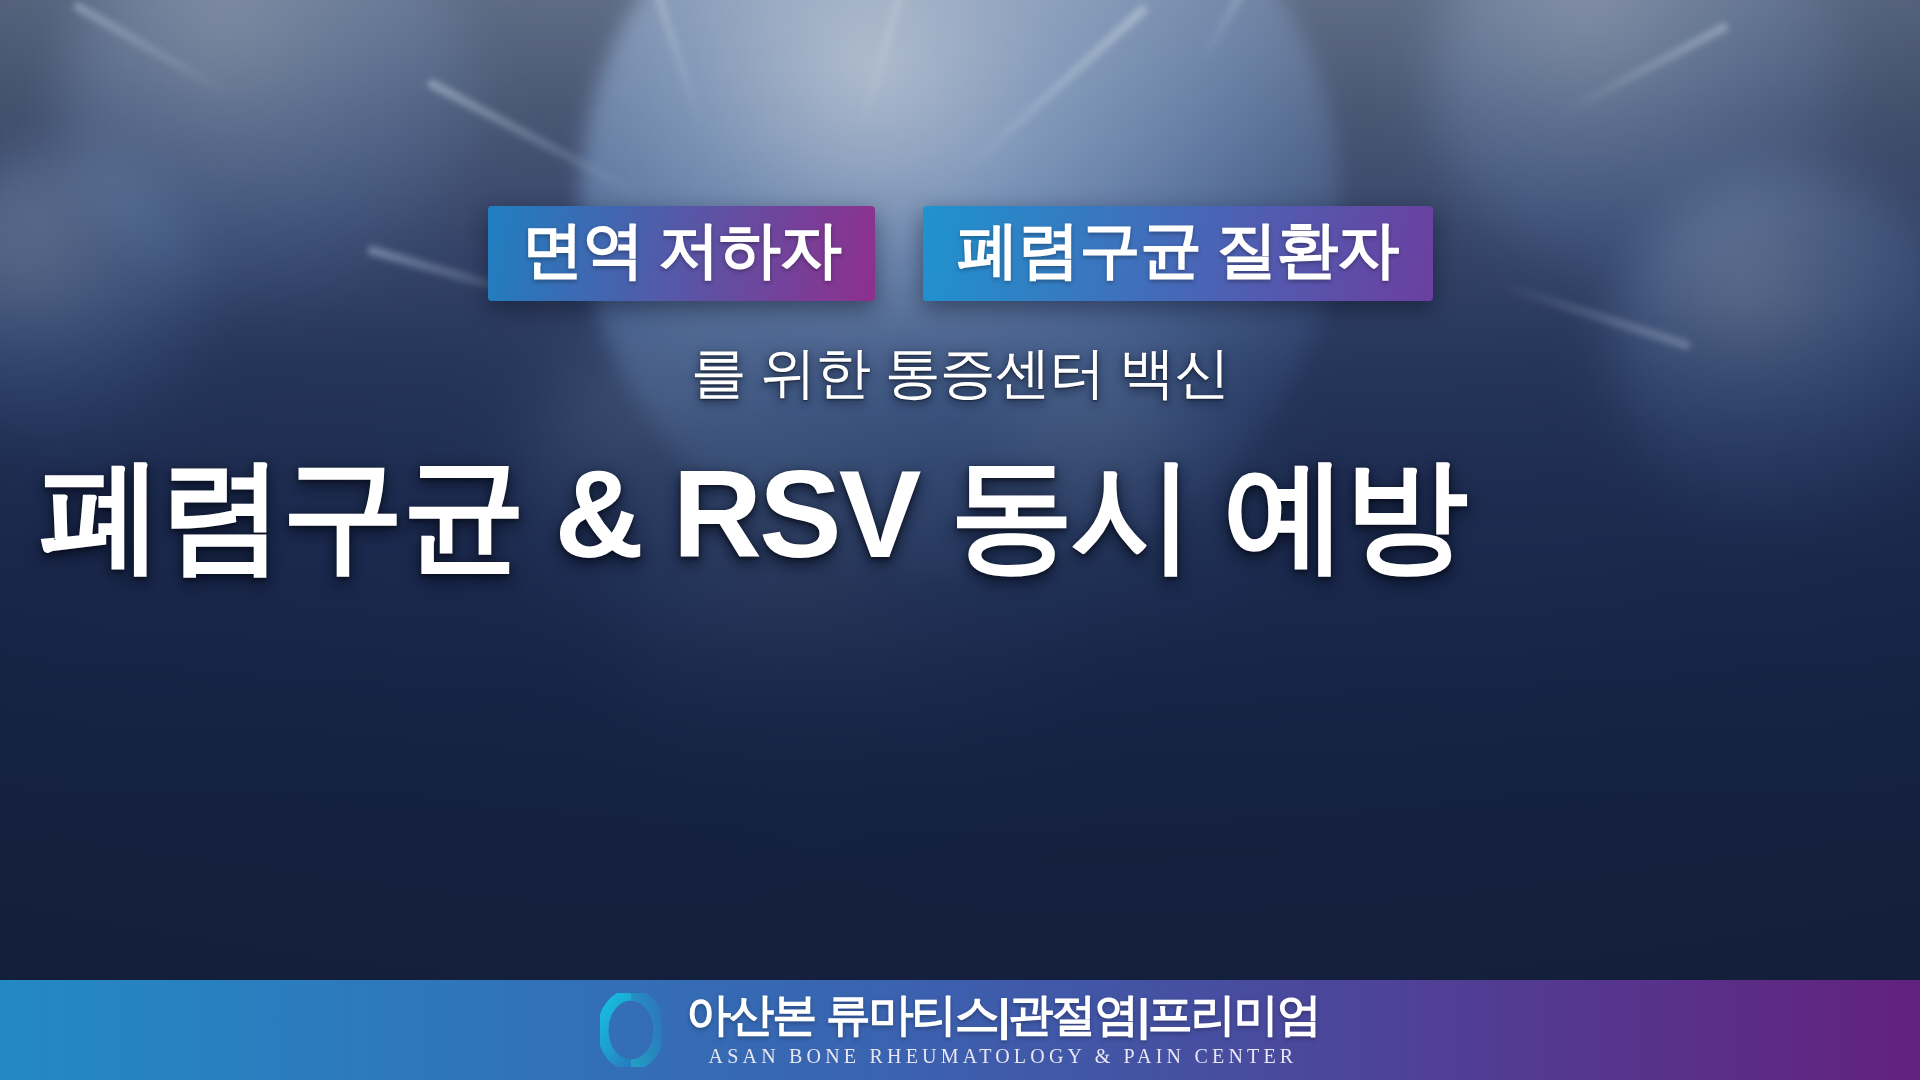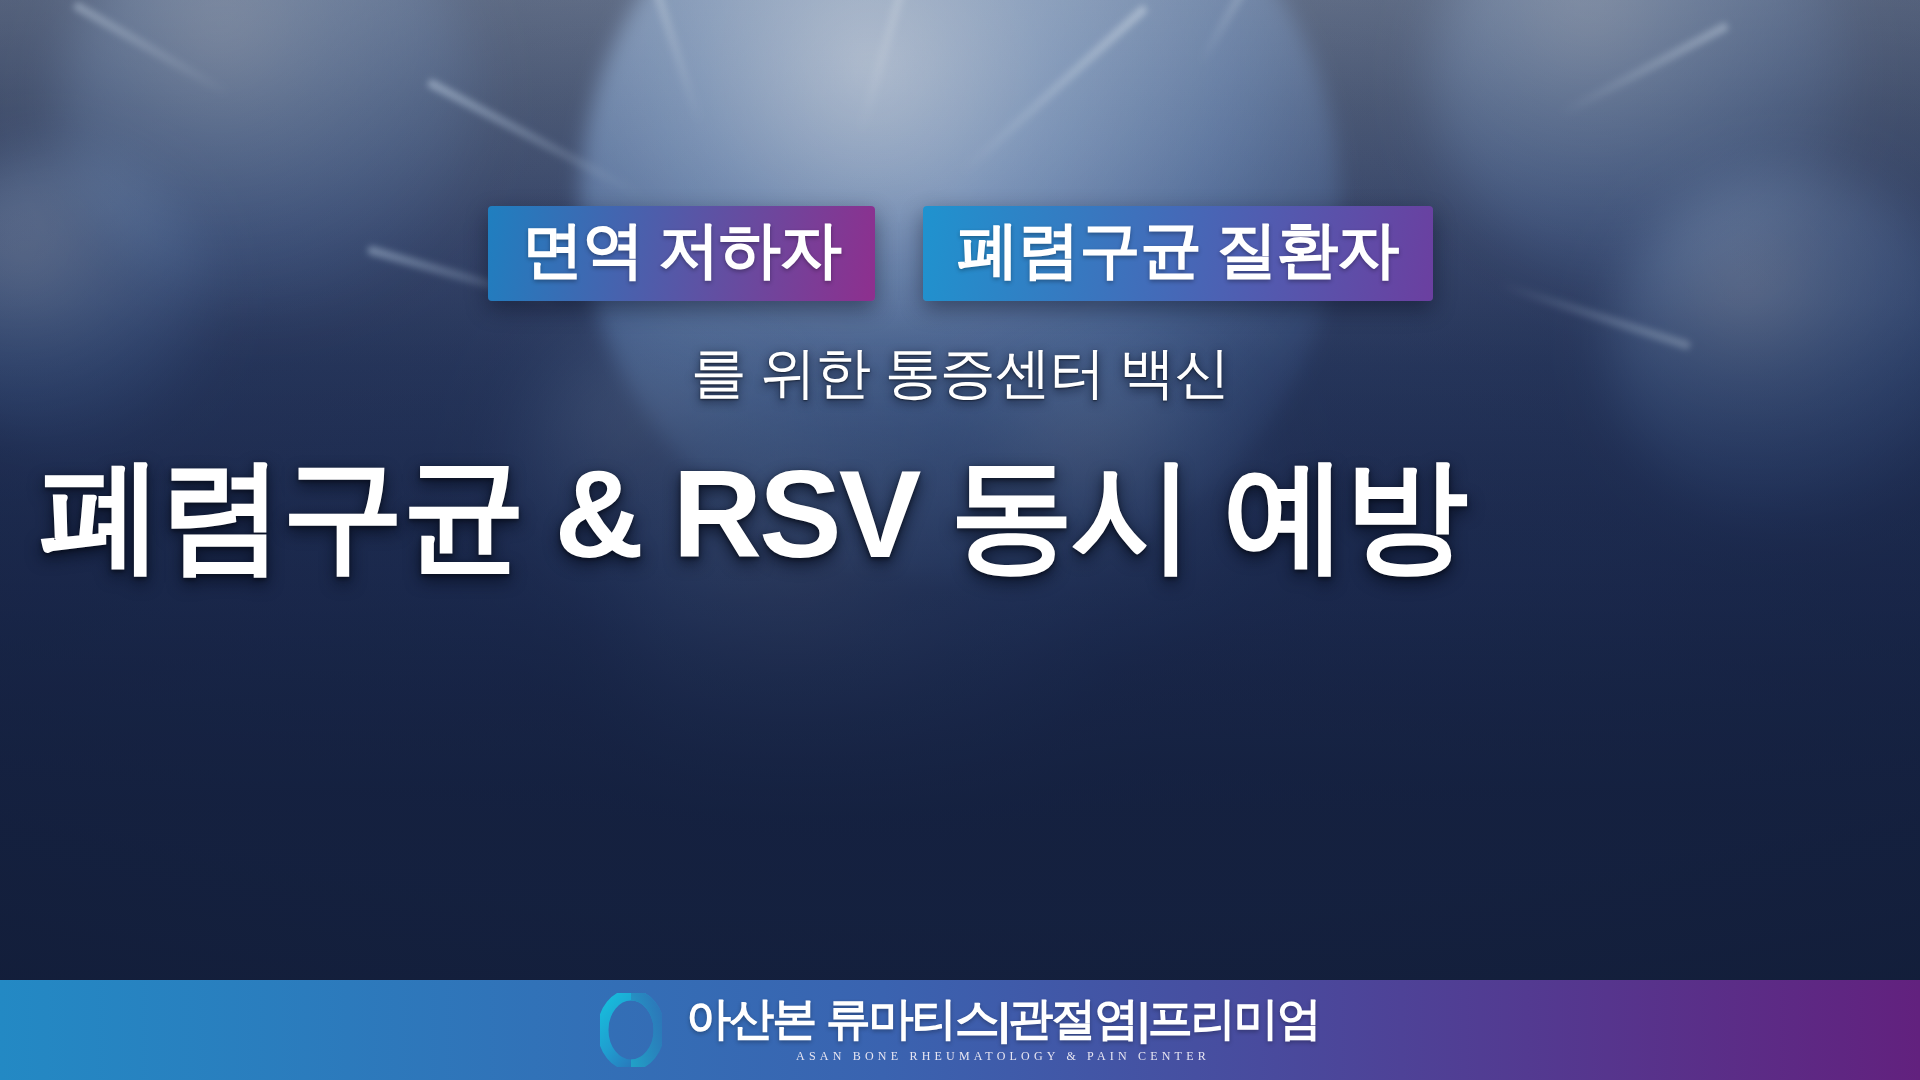--- a/index.html
+++ b/index.html
@@ -95,21 +95,21 @@
   }
   .logo-mark { width:62px; height:74px; flex:0 0 auto; }
   .brand-block { display:flex; flex-direction:column; align-items:center; }
   .brand-ko {
     font-size:45px; font-weight:bold; color:#ffffff; letter-spacing:-2px;
     line-height:1.02; white-space:nowrap;
     text-shadow:0 2px 4px rgba(0,0,0,.28);
   }
   .brand-en {
     margin-top:7px; font-family:"Liberation Serif", serif;
-    font-size:12px; color:#e8e6f2; letter-spacing:4.2px; white-space:nowrap;
+    font-size:20px; color:#e8e6f2; letter-spacing:4.2px; white-space:nowrap;
   }
 </style>
 </head>
 <body>
 
 <div class="stage">
 
   <div class="bg-base"></div>
 
   <div>

